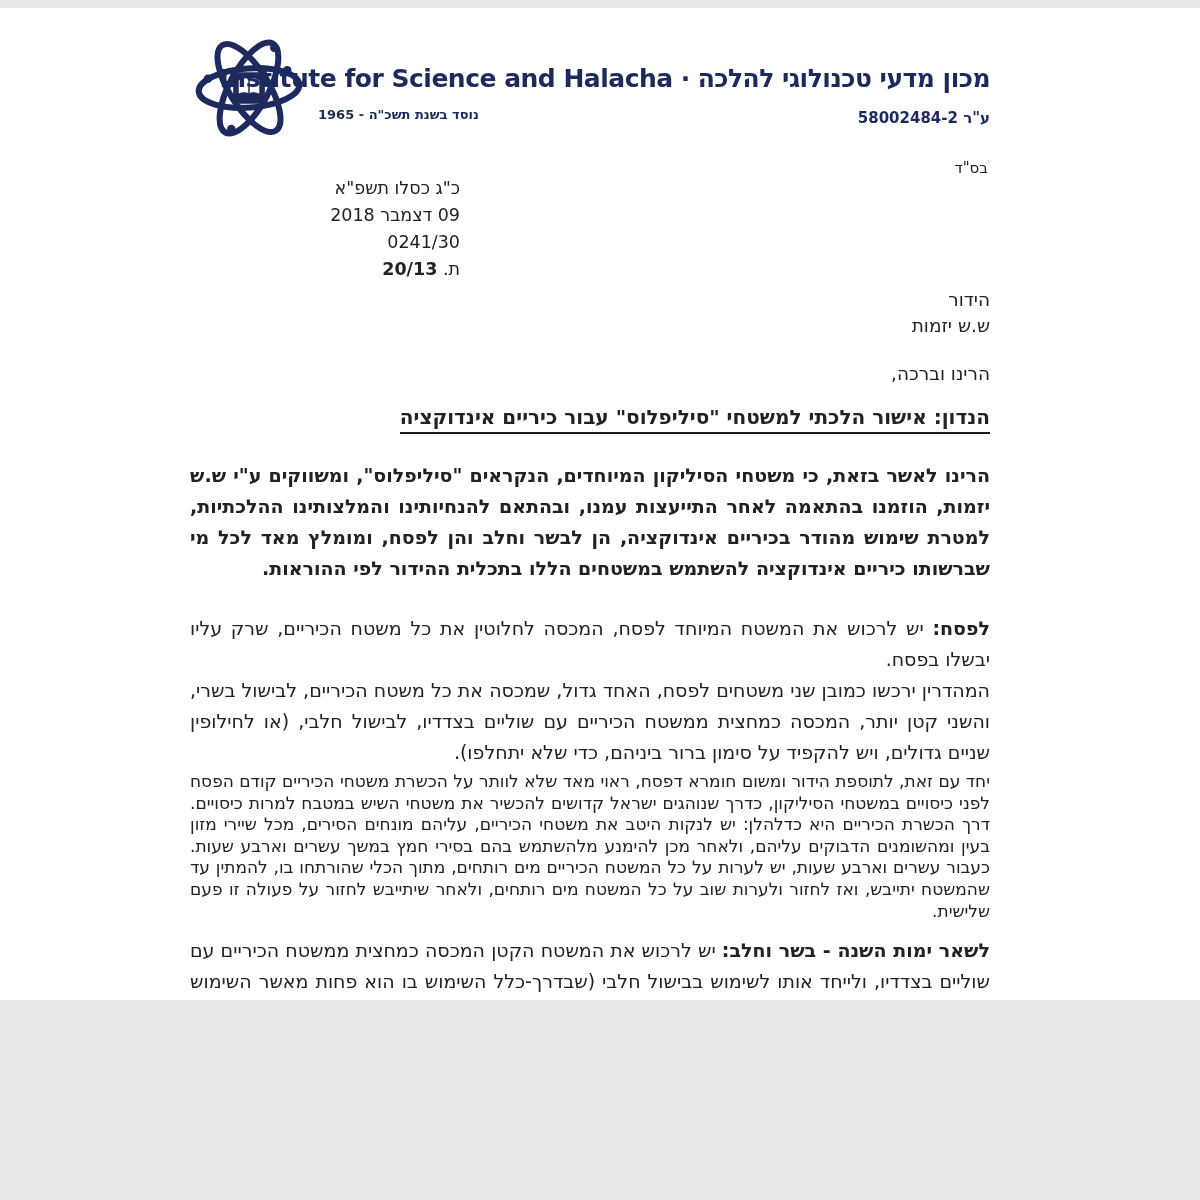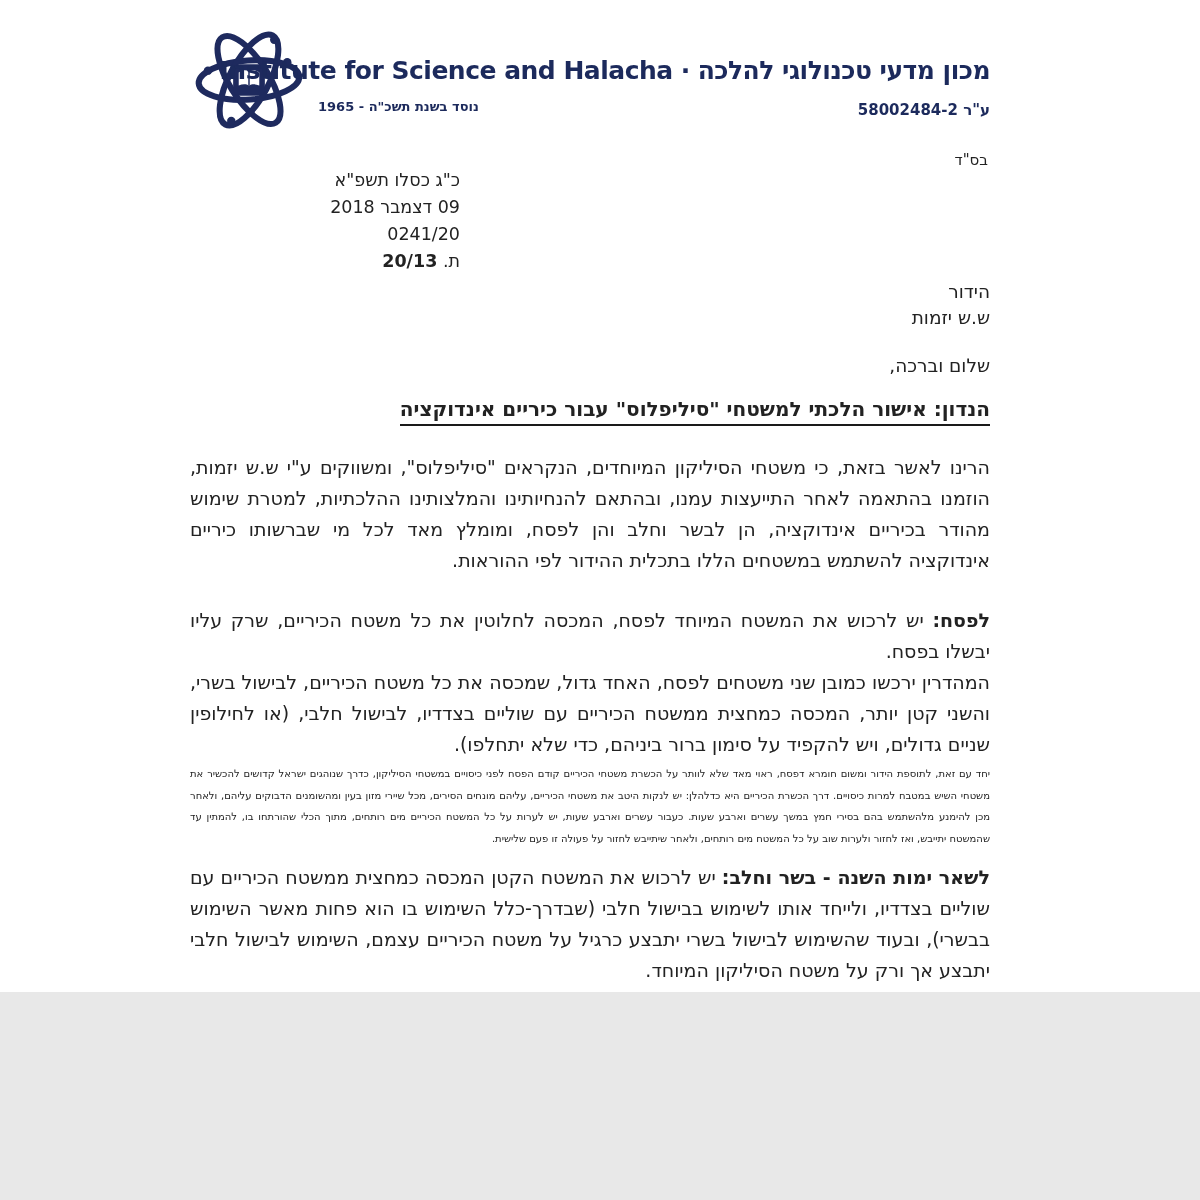--- a/index.html
+++ b/index.html
@@ -1,19 +1,19 @@
 <!DOCTYPE html>
 <html lang="he"><head>
 <meta charset="utf-8">
 <style>
   html,body{margin:0;padding:0;background:#e8e8e8;}
   .page{
     position:relative;width:1200px;height:992px;background:#ffffff;
     font-family:"DejaVu Sans",sans-serif;color:#222;overflow:hidden;
-    margin:0 auto;
+    margin:8px auto;
   }
   .logo{position:absolute;left:193px;top:24px;width:112px;height:112px;}
   .title-row{
     position:absolute;right:210px;top:56px;direction:rtl;white-space:nowrap;
     color:#1c2a5c;font-weight:bold;font-size:25px;letter-spacing:-0.5px;
   }
   .title-row .sep{margin:0 8px;}
   .founded{position:absolute;left:318px;top:99px;direction:rtl;color:#1c2a5c;font-size:13px;font-weight:600;}
   .registration{position:absolute;right:210px;top:101px;direction:rtl;color:#1c2a5c;font-size:15px;font-weight:bold;}
   .bsd{position:absolute;right:212px;top:151px;direction:rtl;font-size:15px;}
@@ -21,23 +21,23 @@
   .date-block .num{font-weight:bold;}
   .recipient{position:absolute;right:210px;top:279px;direction:rtl;font-size:18.5px;line-height:26px;}
   .greeting{position:absolute;right:210px;top:355px;direction:rtl;font-size:18.5px;}
   .subject{position:absolute;right:210px;top:397px;direction:rtl;font-size:20px;font-weight:bold;}
   .subject .u{border-bottom:2px solid #1a1a1a;padding-bottom:3px;}
   .content{
     position:absolute;right:210px;top:452px;width:800px;direction:rtl;
     text-align:justify;font-size:19px;line-height:31px;
   }
   .content p{margin:0;}
-  .content .p1{margin-bottom:29px;}
+  .content .p1{margin-bottom:29px;font-weight:bold;}
   .content .mehadrin{margin-bottom:3px;}
-  .content .note{font-size:10px;line-height:21.6px;margin:2px 0 13px 0;}
+  .content .note{font-size:17px;line-height:21.6px;margin:2px 0 13px 0;}
   .closing{position:absolute;left:618px;top:1033px;direction:rtl;font-size:17px;}
   .sig-ink{position:absolute;left:468px;top:1040px;width:235px;height:62px;}
   .signer-name{position:absolute;left:476px;top:1086px;direction:rtl;font-size:18.5px;font-family:Liberation Mono, monospace;}
   .signer-title{position:absolute;left:476px;top:1117px;width:196px;direction:rtl;font-size:18.5px;}
   .stamp{position:absolute;left:320px;top:1021px;width:168px;height:168px;transform:rotate(-12deg);opacity:.8;}
   .scan-smudge{position:absolute;left:250px;top:1191px;width:430px;height:3px;background:rgba(110,145,190,.14);border-radius:2px;}
 </style>
 </head>
 <body>
 
@@ -63,29 +63,29 @@
   <div class="title-row">
     <span>מכון מדעי טכנולוגי להלכה</span><span class="sep">·</span><span>Institute for Science and Halacha</span>
   </div>
   <div class="founded">נוסד בשנת תשכ"ה - 1965</div>
   <div class="registration">ע"ר 58002484-2</div>
 
   <div class="bsd">בס"ד</div>
   <div class="date-block">
     <div>כ"ג כסלו תשפ"א</div>
     <div>09 דצמבר 2018</div>
-    <div>0241/20</div>
+    <div>0241/30</div>
     <div><span>ת.</span> <span class="num">20/13</span></div>
   </div>
 
   <div class="recipient">
     <div>הידור</div>
     <div>ש.ש יזמות</div>
   </div>
-  <div class="greeting">שלום וברכה,</div>
+  <div class="greeting">הרינו וברכה,</div>
 
   <div class="subject">
     <span class="u">הנדון: אישור הלכתי למשטחי "סיליפלוס" עבור כיריים אינדוקציה</span>
   </div>
 
   <div class="content">
     <p class="p1">הרינו לאשר בזאת, כי משטחי הסיליקון המיוחדים, הנקראים "סיליפלוס", ומשווקים ע"י ש.ש יזמות, הוזמנו בהתאמה לאחר התייעצות עמנו, ובהתאם להנחיותינו והמלצותינו ההלכתיות, למטרת שימוש מהודר בכיריים אינדוקציה, הן לבשר וחלב והן לפסח, ומומלץ מאד לכל מי שברשותו כיריים אינדוקציה להשתמש במשטחים הללו בתכלית ההידור לפי ההוראות.</p>
     <p class="pesach"><b>לפסח:</b> <span>יש לרכוש את המשטח המיוחד לפסח, המכסה לחלוטין את כל משטח הכיריים, שרק עליו יבשלו בפסח.</span></p>
     <p class="mehadrin">המהדרין ירכשו כמובן שני משטחים לפסח, האחד גדול, שמכסה את כל משטח הכיריים, לבישול בשרי, והשני קטן יותר, המכסה כמחצית ממשטח הכיריים עם שוליים בצדדיו, לבישול חלבי, (או לחילופין שניים גדולים, ויש להקפיד על סימון ברור ביניהם, כדי שלא יתחלפו).</p>
     <p class="note">יחד עם זאת, לתוספת הידור ומשום חומרא דפסח, ראוי מאד שלא לוותר על הכשרת משטחי הכיריים קודם הפסח לפני כיסויים במשטחי הסיליקון, כדרך שנוהגים ישראל קדושים להכשיר את משטחי השיש במטבח למרות כיסויים. דרך הכשרת הכיריים היא כדלהלן: יש לנקות היטב את משטחי הכיריים, עליהם מונחים הסירים, מכל שיירי מזון בעין ומהשומנים הדבוקים עליהם, ולאחר מכן להימנע מלהשתמש בהם בסירי חמץ במשך עשרים וארבע שעות. כעבור עשרים וארבע שעות, יש לערות על כל המשטח הכיריים מים רותחים, מתוך הכלי שהורתחו בו, להמתין עד שהמשטח יתייבש, ואז לחזור ולערות שוב על כל המשטח מים רותחים, ולאחר שיתייבש לחזור על פעולה זו פעם שלישית.</p>

